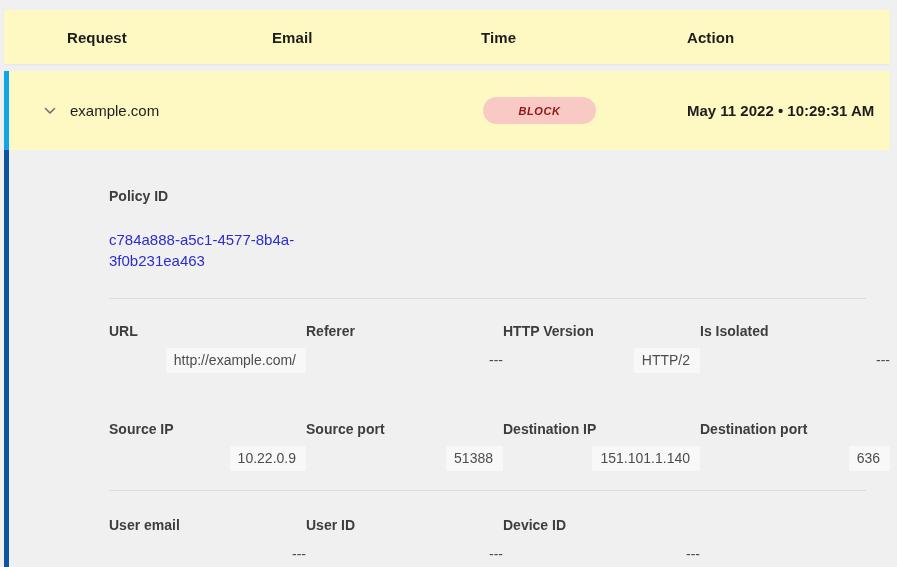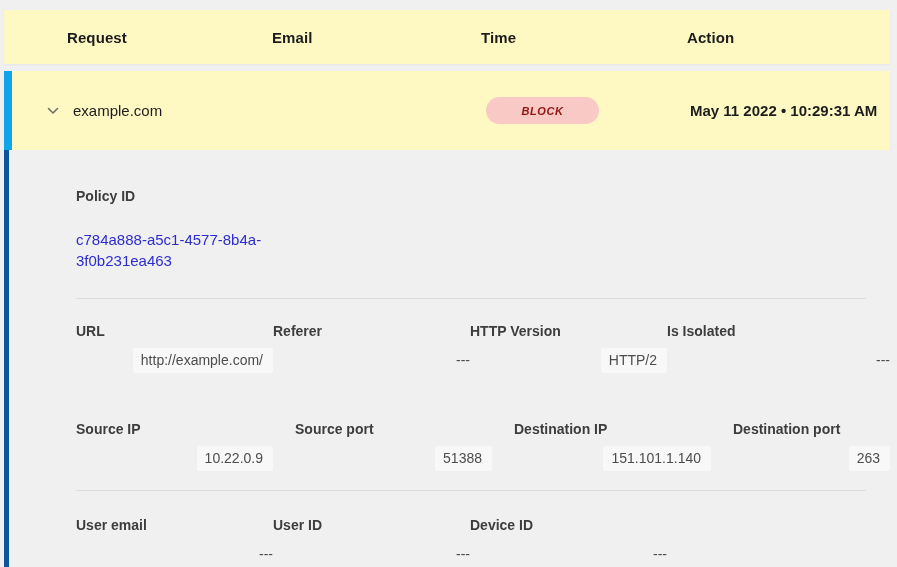--- a/index.html
+++ b/index.html
@@ -13,53 +13,53 @@
   .thead {
     margin-top:10px; margin-bottom:7px; height:54px;
     display:grid; grid-template-columns:205px 209px 206px 1fr;
     align-items:center; padding-left:63px;
     box-shadow:0 1px 2px rgba(0,0,0,0.05);
   }
   .th { font-size:15px; font-weight:700; color:#1d1d1d; letter-spacing:.1px; }
 
   
   .trow {
-    height:79px; border-left:8px solid #0ea5e9;
+    height:79px; border-left:5px solid #0ea5e9;
     display:flex; align-items:center;
     box-shadow:0 1px 2px rgba(0,0,0,0.05);
     cursor:pointer;
   }
   .chev { margin-left:33px; margin-right:12px; width:16px; height:16px; display:flex; align-items:center; justify-content:center; }
   .req-cell { width:413px; font-size:15px; color:#1d1d1d; }
   .badge {
     width:113px; height:27px; border-radius:14px;
     display:flex; align-items:center; justify-content:center;
     font-size:11px; font-weight:700; letter-spacing:.6px;font-style:italic;
   }
   .time-cell { margin-left:91px; width:196px; font-size:15px; line-height:23px; color:#1d1d1d;font-weight:bold; }
 
   
   .detail {
     margin-left:4px; width:886px; flex:1;
     border-left:5px solid #0d569f; background:#f0f0f0;
-    padding-left:67px; overflow:hidden;
+    padding-left:100px; overflow:hidden;
   }
   .flabel { font-size:14px; font-weight:700; color:#3d3d3d; line-height:17px; }
   .policy { margin-top:38px; }
   .policy-link {
     display:block; margin-top:24px; width:206px;
     font-size:15px; line-height:21px; color:#2c2ccf;
     text-decoration:none; word-break:break-word; cursor:pointer;
   }
   .divider { border:none; border-top:1px solid #dcdcdc; margin-right:24px; }
   .div1 { margin-top:27px; }
   .div2 { margin-top:23px; }
   .frow { display:grid; grid-template-columns:197px 197px 197px 1fr; }
   .frow1 { margin-top:24px; }
-  .frow2 { margin-top:52px;gap:22px; }
+  .frow2 { margin-top:52px; }
   .frow3 { margin-top:26px; }
   .fvalue { margin-top:12px; font-size:14px; line-height:17px; color:#4d4d4d;text-align:right; }
   .fvalue .chip {
     display:inline-block; background:rgba(255,255,255,0.55);
     margin:-4px 0 -4px -8px; padding:4px 10px 4px 8px; border-radius:2px;
   }
 </style>
 </head>
 <body>
 
@@ -119,21 +119,21 @@
       <div>
         <div class="flabel">Source port</div>
         <div class="fvalue"><span class="chip">51388</span></div>
       </div>
       <div>
         <div class="flabel">Destination IP</div>
         <div class="fvalue"><span class="chip">151.101.1.140</span></div>
       </div>
       <div>
         <div class="flabel">Destination port</div>
-        <div class="fvalue"><span class="chip">263</span></div>
+        <div class="fvalue"><span class="chip">636</span></div>
       </div>
     </div>
 
     <hr class="divider div2">
 
     <div class="frow frow3">
       <div>
         <div class="flabel">User email</div>
         <div class="fvalue">---</div>
       </div>

